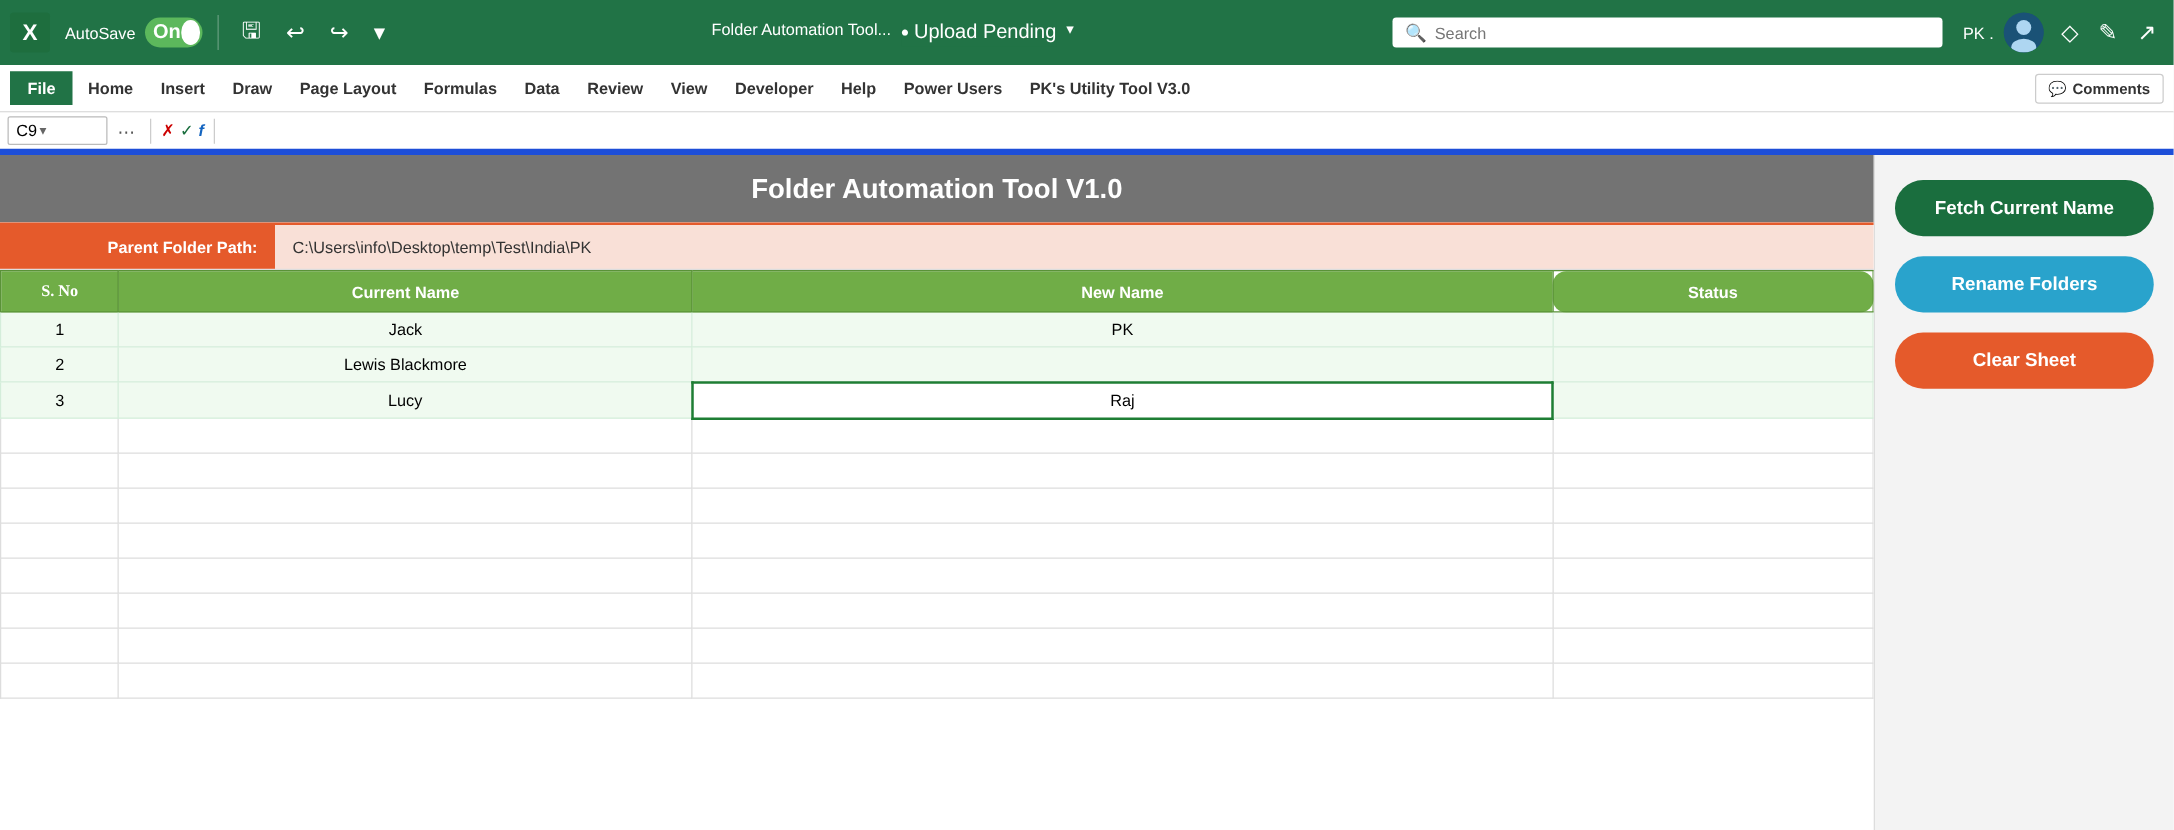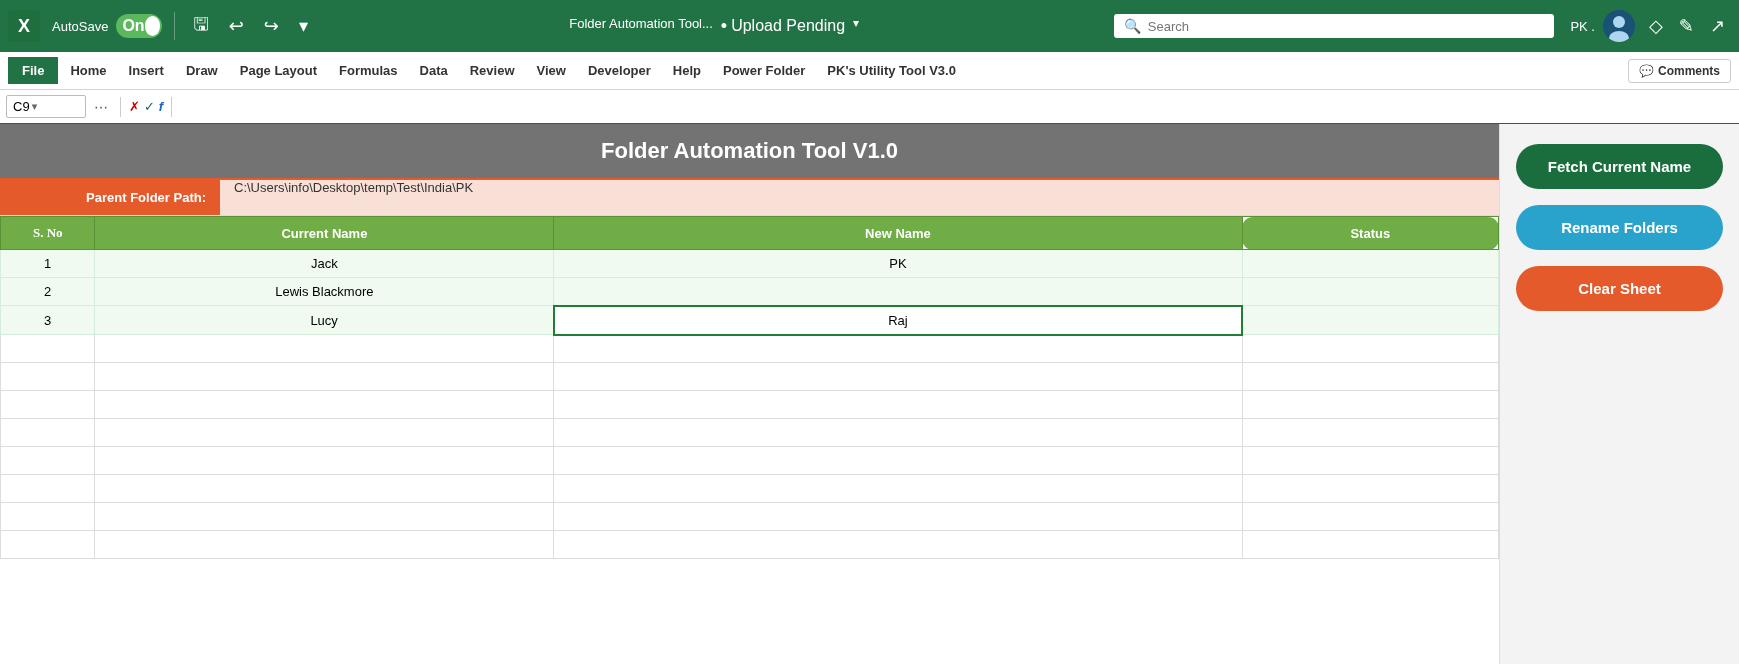--- a/index.html
+++ b/index.html
@@ -95,21 +95,21 @@
       display: flex; align-items: center; gap: 4px;
       border: 1px solid #ccc; border-radius: 3px;
       padding: 4px 10px; font-size: 12px; color: #333; cursor: pointer;
     }
 
     
     .formula-bar {
       display: flex; align-items: center;
       background: white;
       height: 34px;
-      border-bottom: 1px solid #1d4ed8;
+      border-bottom: 5px solid #1d4ed8;
       padding: 0 6px;
       gap: 4px;
     }
     .cell-ref {
       width: 80px; border: 1px solid #bbb; border-radius: 2px;
       padding: 3px 6px; font-size: 13px;
       display: flex; align-items: center; gap: 2px;
     }
     .formula-bar-icons { display: flex; align-items: center; gap: 4px; color: #555; font-size: 13px; }
     .formula-bar-divider { width: 1px; height: 20px; background: #ccc; margin: 0 4px; }
@@ -136,20 +136,21 @@
       color: white;
       font-size: 22px;
       font-weight: bold;
       text-align: center;
       padding: 14px 0;
     }
 
     
     .parent-folder-row {
       display: flex;
+      align-items: center;
       background: #f9e0d7;
       border-top: 2px solid #e55a2b;
       border-bottom: 1px solid #ddd;
       height: 38px;
     }
     .parent-folder-label {
       background: #e55a2b;
       color: white;
       font-weight: bold;
       font-size: 13px;
@@ -280,21 +281,21 @@
   <div class="menu-item">Home</div>
   <div class="menu-item">Insert</div>
   <div class="menu-item">Draw</div>
   <div class="menu-item">Page Layout</div>
   <div class="menu-item">Formulas</div>
   <div class="menu-item">Data</div>
   <div class="menu-item">Review</div>
   <div class="menu-item">View</div>
   <div class="menu-item">Developer</div>
   <div class="menu-item">Help</div>
-  <div class="menu-item">Power Folder</div>
+  <div class="menu-item">Power Users</div>
   <div class="menu-item">PK's Utility Tool V3.0</div>
   <div class="menu-spacer"></div>
   <div class="comments-btn">
     <span>💬</span>
     <span>Comments</span>
   </div>
 </div>
 
 <div class="formula-bar">
   <div class="cell-ref">

